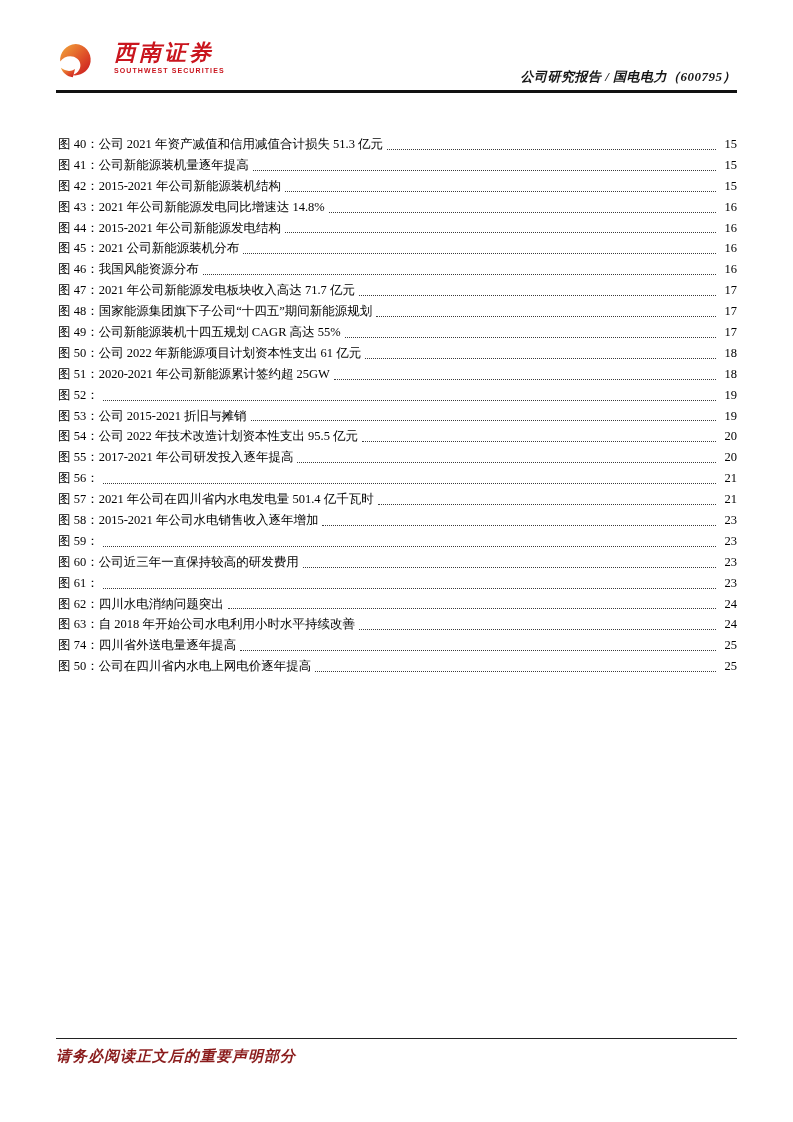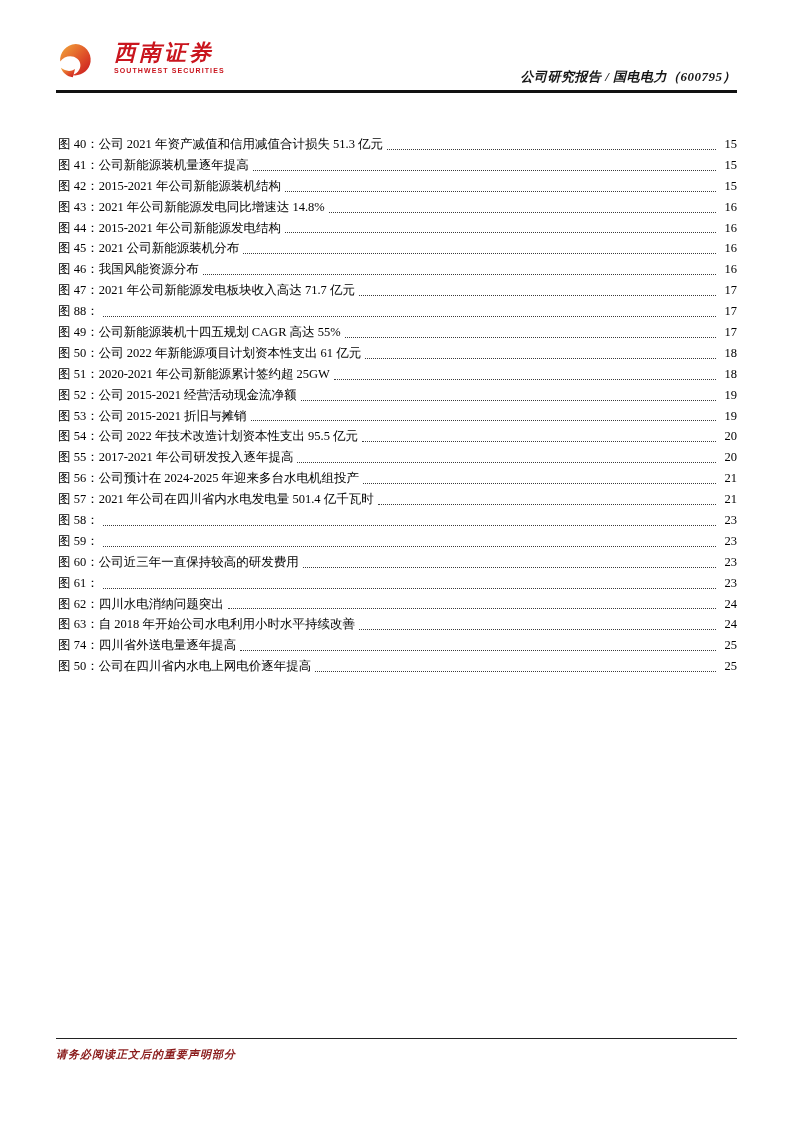--- a/index.html
+++ b/index.html
@@ -65,21 +65,21 @@
   }
   .toc-page{flex:0 0 auto;min-width:18px;text-align:right;}
 
   
   .footer-rule{
     position:absolute;top:1038px;left:56px;right:56px;
     height:1px;background:#222;
   }
   .footer{
     position:absolute;top:1047px;left:56px;
-    font-size:11px;font-weight:bold;font-style:italic;
+    font-size:15px;font-weight:bold;font-style:italic;
     color:var(--footer-red);letter-spacing:1px;
   }
 </style>
 </head>
 <body>
 
 <div class="page">
 
   <div class="logo">
     <span class="logo-icon">
@@ -156,21 +156,22 @@
     </div>
 
     <div class="toc-row">
       <span class="toc-label">图 47：</span>
       <span class="toc-title">2021 年公司新能源发电板块收入高达 71.7 亿元</span>
       <span class="leader"></span>
       <span class="toc-page">17</span>
     </div>
 
     <div class="toc-row">
-      <span class="toc-label">图 88：</span>
+      <span class="toc-label">图 48：</span>
+      <span class="toc-title">国家能源集团旗下子公司“十四五”期间新能源规划</span>
       <span class="leader"></span>
       <span class="toc-page">17</span>
     </div>
 
     <div class="toc-row">
       <span class="toc-label">图 49：</span>
       <span class="toc-title">公司新能源装机十四五规划 CAGR 高达 55%</span>
       <span class="leader"></span>
       <span class="toc-page">17</span>
     </div>
@@ -184,21 +185,20 @@
 
     <div class="toc-row">
       <span class="toc-label">图 51：</span>
       <span class="toc-title">2020-2021 年公司新能源累计签约超 25GW</span>
       <span class="leader"></span>
       <span class="toc-page">18</span>
     </div>
 
     <div class="toc-row">
       <span class="toc-label">图 52：</span>
-      <span class="toc-title">公司 2015-2021 经营活动现金流净额</span>
       <span class="leader"></span>
       <span class="toc-page">19</span>
     </div>
 
     <div class="toc-row">
       <span class="toc-label">图 53：</span>
       <span class="toc-title">公司 2015-2021 折旧与摊销</span>
       <span class="leader"></span>
       <span class="toc-page">19</span>
     </div>
@@ -212,34 +212,34 @@
 
     <div class="toc-row">
       <span class="toc-label">图 55：</span>
       <span class="toc-title">2017-2021 年公司研发投入逐年提高</span>
       <span class="leader"></span>
       <span class="toc-page">20</span>
     </div>
 
     <div class="toc-row">
       <span class="toc-label">图 56：</span>
-      <span class="toc-title">公司预计在 2024-2025 年迎来多台水电机组投产</span>
       <span class="leader"></span>
       <span class="toc-page">21</span>
     </div>
 
     <div class="toc-row">
       <span class="toc-label">图 57：</span>
       <span class="toc-title">2021 年公司在四川省内水电发电量 501.4 亿千瓦时</span>
       <span class="leader"></span>
       <span class="toc-page">21</span>
     </div>
 
     <div class="toc-row">
       <span class="toc-label">图 58：</span>
+      <span class="toc-title">2015-2021 年公司水电销售收入逐年增加</span>
       <span class="leader"></span>
       <span class="toc-page">23</span>
     </div>
 
     <div class="toc-row">
       <span class="toc-label">图 59：</span>
       <span class="leader"></span>
       <span class="toc-page">23</span>
     </div>
 

